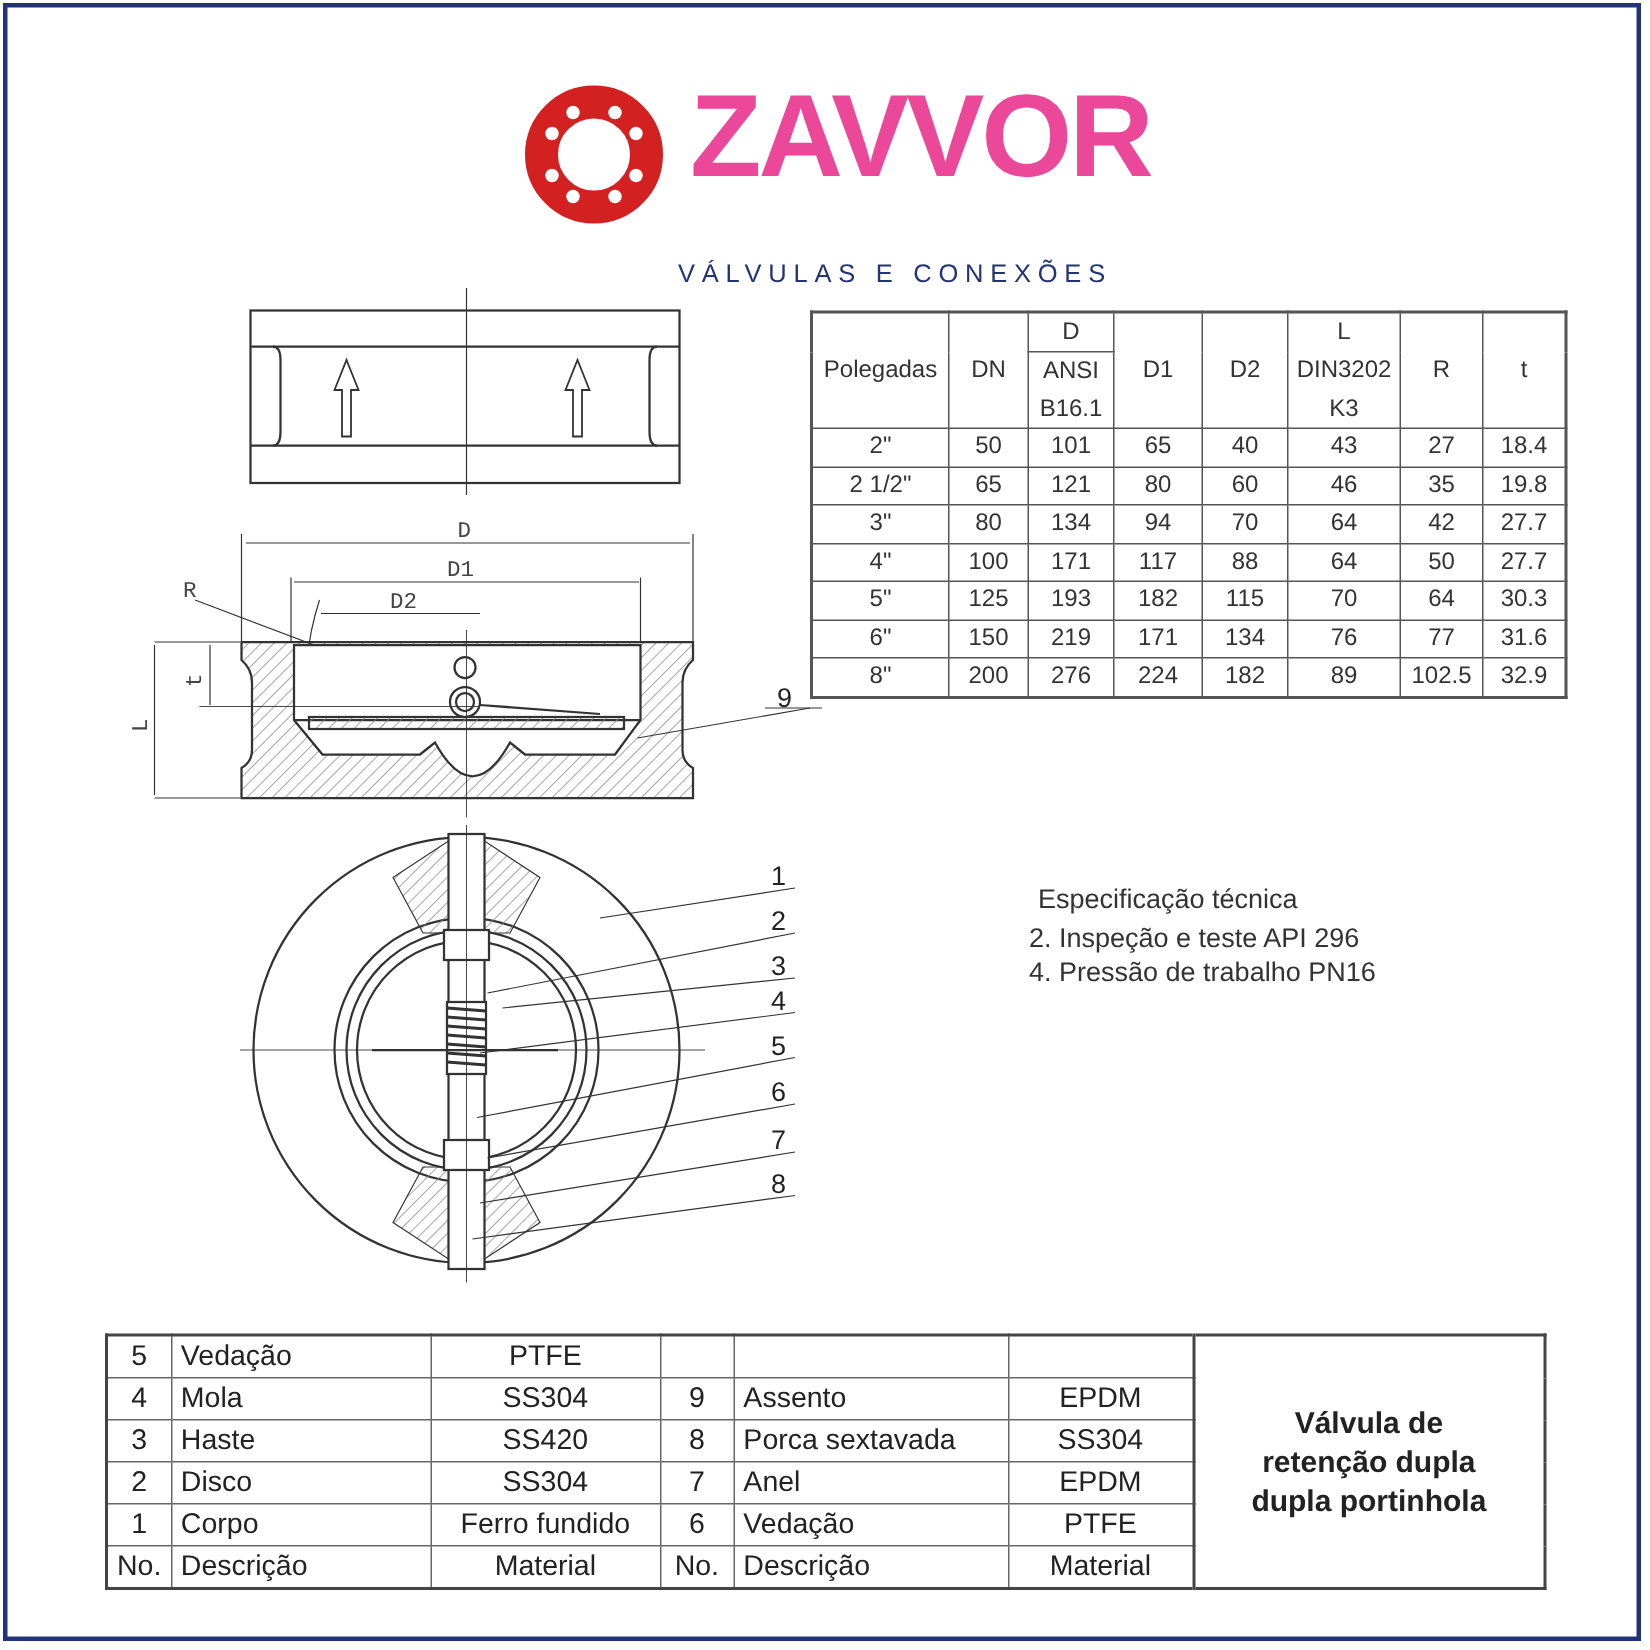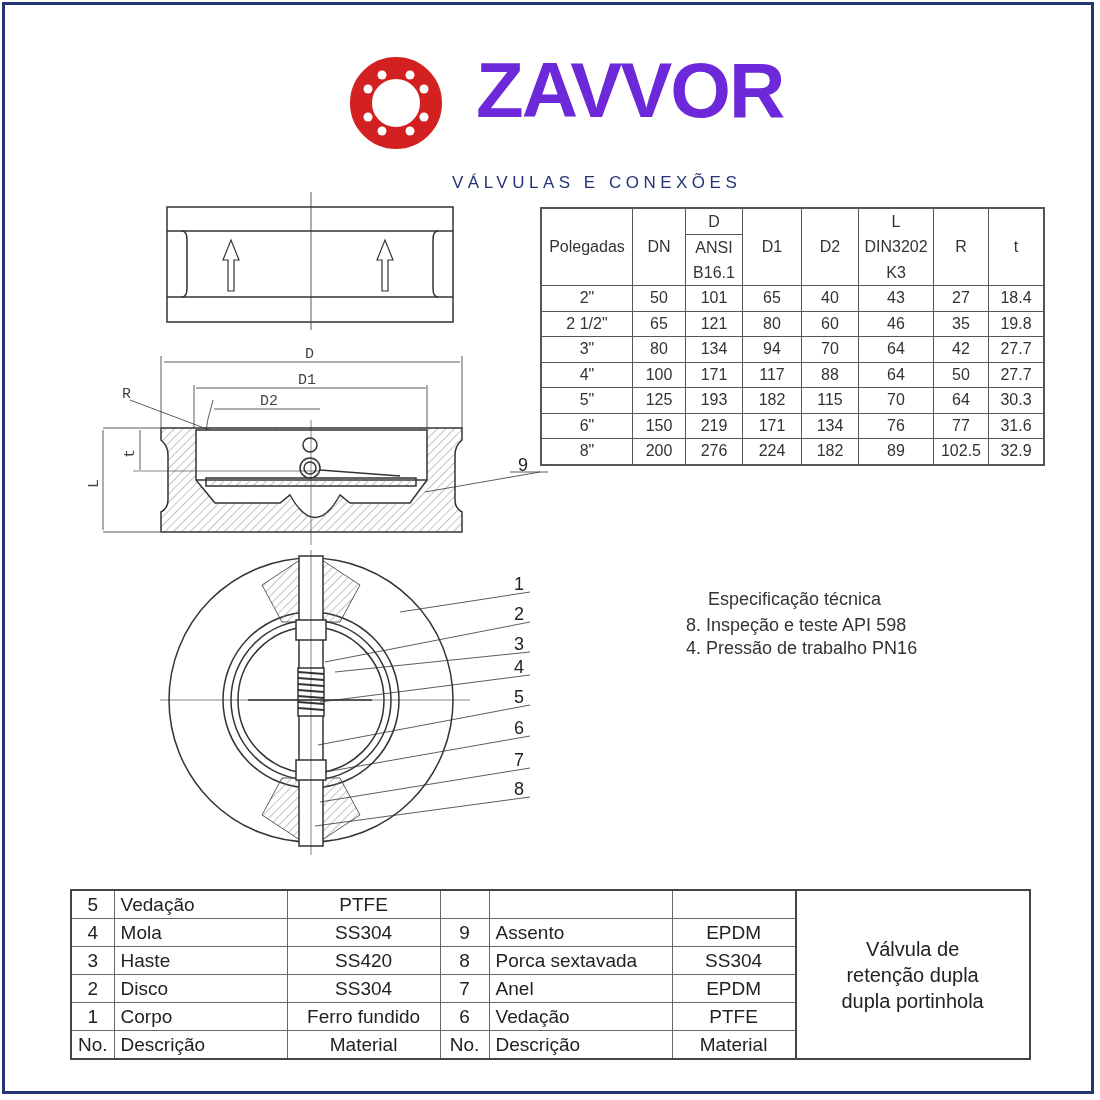--- a/index.html
+++ b/index.html
@@ -1,34 +1,34 @@
 <!DOCTYPE html>
 <html><head>
 <meta charset="utf-8">
 <style>
   html, body { margin: 0; padding: 0; background: #ffffff; }
   body { width: 1100px; height: 1100px; position: relative; overflow: hidden; font-family: "Liberation Sans", sans-serif; color: #333; }
   .frame { position: absolute; left: 2px; top: 2px; width: 1092px; height: 1092px; border: 3px solid #233476; box-sizing: border-box; }
   .logo { position: absolute; left: 350px; top: 57px; width: 410px; height: 100px; }
-  .logo-word { position: absolute; left: 126px; top: -6px; font-family: "Liberation Sans", sans-serif; font-weight: bold; font-size: 78px; color: #6d28d9; letter-spacing: -2px; line-height: 1; }
+  .logo-word { position: absolute; left: 110px; top: -6px; font-family: "Liberation Sans", sans-serif; font-weight: bold; font-size: 78px; color: #ec4899; letter-spacing: -2px; line-height: 1; }
   .logo-sub { position: absolute; left: 102px; top: 78px; font-size: 17px; color: #233476; letter-spacing: 4.5px; white-space: nowrap; margin-top: 38px; }
   .drawing { position: absolute; left: 0; top: 0; }
 
   table.dims { position: absolute; left: 540px; top: 207px; border-collapse: collapse; font-size: 16px; color: #333; }
   table.dims td { border: 1px solid #555; text-align: center; padding: 0; height: 24.5px; }
   table.dims tr.hdr td { height: 25px; }
   table.dims { border: 2px solid #555; }
 
   .spec { position: absolute; left: 686px; top: 588px; font-size: 18px; color: #333; line-height: 23px; }
-  .spec .title { margin-left: 22px; margin-bottom: 3px; }
+  .spec .title { margin-left: 6px; margin-bottom: 3px; }
 
   table.parts { position: absolute; left: 70px; top: 889px; border-collapse: collapse; font-size: 19px; color: #222; border: 2px solid #444; }
   table.parts td { border: 1px solid #666; height: 27px; padding: 0 6px; white-space: nowrap; }
   table.parts td.c { text-align: center; }
-  table.parts td.title { font-weight: normal; font-size: 20px; text-align: center; width: 220px; line-height: 26px; border-left: 2px solid #444; }
+  table.parts td.title { font-weight: bold; font-size: 20px; text-align: center; width: 220px; line-height: 26px; border-left: 2px solid #444; }
 </style>
 </head>
 <body>
 
 <div class="frame"></div>
 
 <div class="logo">
   <svg width="104" height="104" viewBox="0 0 104 104" style="position:absolute;left:0;top:-2px;">
     <circle cx="46" cy="48" r="35" fill="none" stroke="#d32020" stroke-width="22"></circle>
     <g fill="#ffffff">
@@ -238,21 +238,21 @@
         <td>182</td>
         <td>89</td>
         <td>102.5</td>
         <td>32.9</td>
       </tr>
 </tbody>
   </table>
 
 <div class="spec">
   <div class="title">Especificação técnica</div>
-  <div>8. Inspeção e teste API 598</div>
+  <div>2. Inspeção e teste API 296</div>
   <div>4. Pressão de trabalho PN16</div>
 </div>
 
 <table class="parts">
   <tbody>
       <tr>
     <td class="c" style="width:26px">5</td>
     <td style="width:160px">Vedação</td>
     <td class="c" style="width:140px">PTFE</td>
     <td class="c" style="width:36px"></td>

